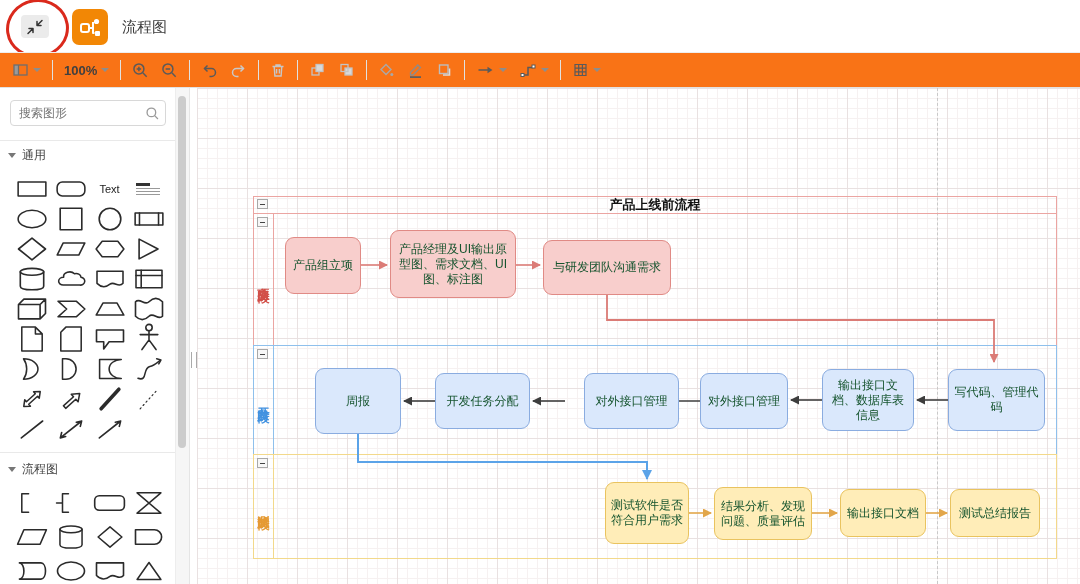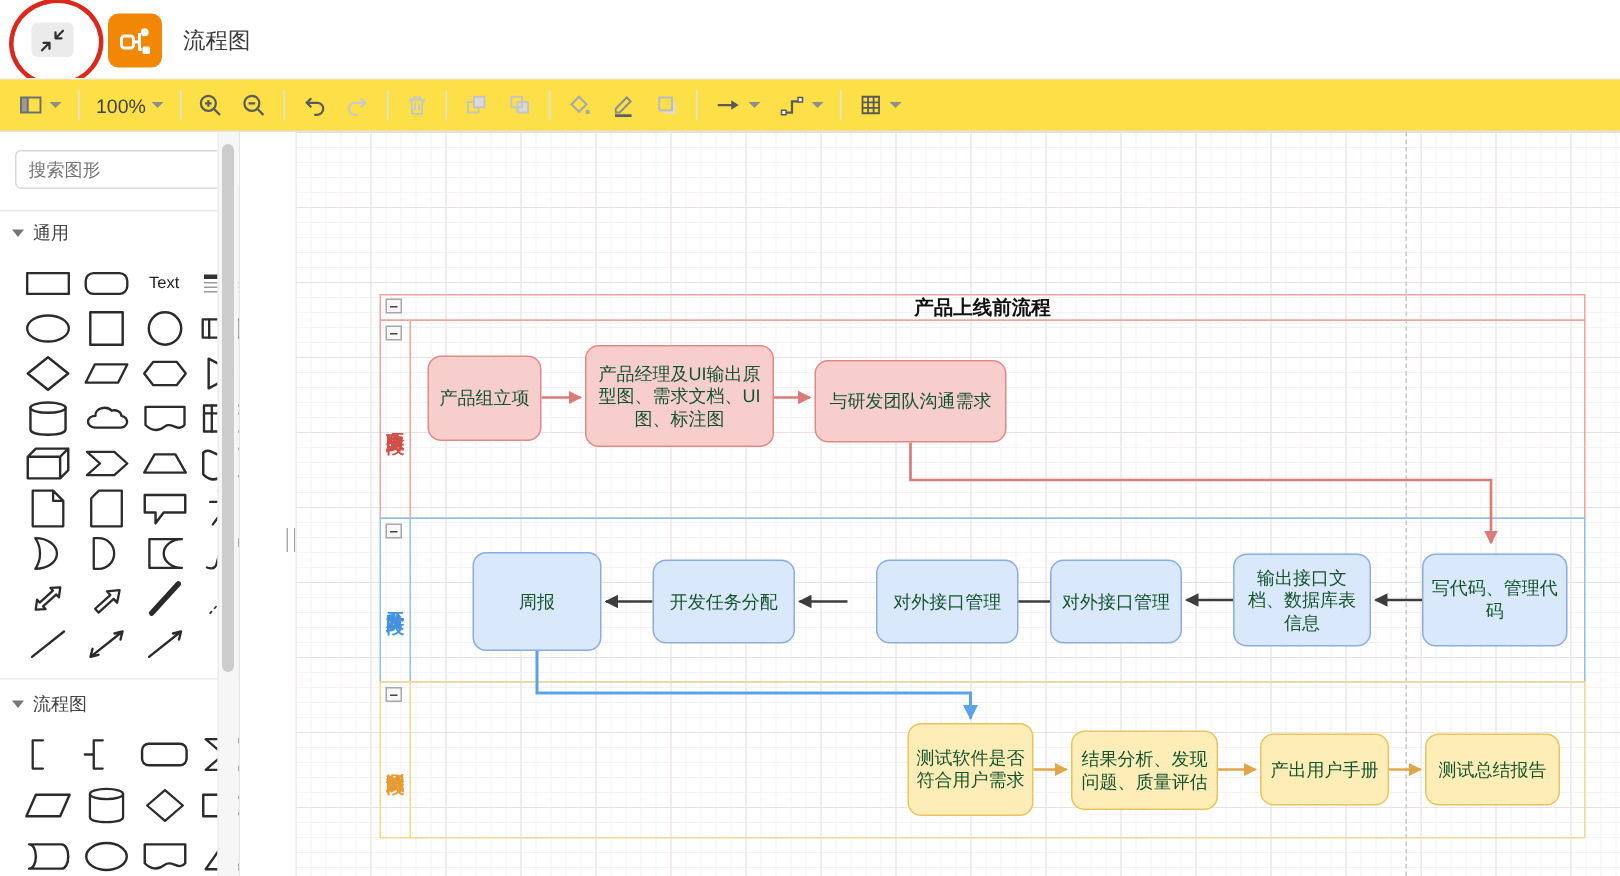--- a/index.html
+++ b/index.html
@@ -8,29 +8,29 @@
   
   .app-header{position:absolute;left:0;top:0;right:0;height:52px;background:#fff;}
   .collapse-btn{position:absolute;left:21px;top:15px;width:28px;height:23px;background:#ebebeb;border-radius:4px;
                 display:flex;align-items:center;justify-content:center;}
   .red-circle{position:absolute;left:6px;top:-1px;width:57px;height:53px;border:3px solid #da291c;border-radius:50%;
               transform:rotate(-8deg);pointer-events:none;}
   .logo{position:absolute;left:72px;top:9px;width:36px;height:36px;background:#f28705;border-radius:7px;
         display:flex;align-items:center;justify-content:center;}
   .doc-title{position:absolute;left:122px;top:18px;font-size:15px;color:#3a3a3a;}
   
-  .toolbar{position:absolute;left:0;top:52px;right:0;height:36px;background:#fde047;
+  .toolbar{position:absolute;left:0;top:52px;right:0;height:36px;background:#f97316;
            border-top:1px solid #eee;border-bottom:1px solid #e2e2e2;
-           display:flex;align-items:center;padding:0 6px;box-sizing:border-box;}
+           display:flex;align-items:center;padding:0 6px;box-sizing:border-box;font-weight:bold;}
   .tb-btn{height:26px;display:flex;align-items:center;gap:4px;padding:0 6px;border-radius:3px;}
   .tb-sep{width:1px;height:20px;background:#e1e1e1;margin:0 5px;}
   .caret{width:0;height:0;border-left:4px solid transparent;border-right:4px solid transparent;border-top:4.5px solid #8d8d8d;}
   .zoom-label{font-size:13px;color:#404040;}
   
-  .sidebar{position:absolute;left:0;top:88px;width:160px;bottom:0;background:#fff;border-right:1px solid #e5e5e5;overflow:hidden;box-sizing:border-box;}
+  .sidebar{position:absolute;left:0;top:88px;width:190px;bottom:0;background:#fff;border-right:1px solid #e5e5e5;overflow:hidden;box-sizing:border-box;}
   .sb-scroll{position:absolute;right:0;top:0;bottom:0;width:13px;background:#f6f6f6;border-left:1px solid #ededed;}
   .sb-thumb{position:absolute;left:2px;width:8px;top:8px;height:352px;background:#ccc;border-radius:4px;}
   .search-wrap{position:absolute;left:10px;top:12px;width:156px;height:26px;border:1px solid #d8d8d8;border-radius:4px;background:#fff;box-sizing:border-box;}
   .search-wrap input{border:none;outline:none;background:transparent;font-size:12px;color:#555;padding:0 0 0 8px;width:126px;height:24px;font-family:inherit;}
   .search-ic{position:absolute;right:5px;top:5px;}
   .sb-div{position:absolute;left:0;width:177px;height:1px;background:#e9e9e9;}
   .sb-sec{position:absolute;left:8px;height:18px;display:flex;align-items:center;gap:6px;font-size:12px;color:#444;}
   .sec-caret{width:0;height:0;border-left:4px solid transparent;border-right:4px solid transparent;border-top:5px solid #777;}
   .shape-grid{position:absolute;left:12px;display:grid;grid-template-columns:repeat(4,39px);}
   .shp{width:39px;display:flex;align-items:center;justify-content:center;}
@@ -582,20 +582,20 @@
         <span>写代码、管理代码</span>
       </div>
 
     <div class="node n-yellow" style="left:408px;top:394px;width:84px;height:62px;">
         <span>测试软件是否符合用户需求</span>
       </div>
     <div class="node n-yellow" style="left:517px;top:399px;width:98px;height:53px;">
         <span>结果分析、发现问题、质量评估</span>
       </div>
     <div class="node n-yellow" style="left:643px;top:401px;width:86px;height:48px;">
-        <span>产出用户手册</span>
+        <span>输出接口文档</span>
       </div>
     <div class="node n-yellow" style="left:753px;top:401px;width:90px;height:48px;">
         <span>测试总结报告</span>
       </div>
   </div>
 
 </div>
 
 </body></html>

